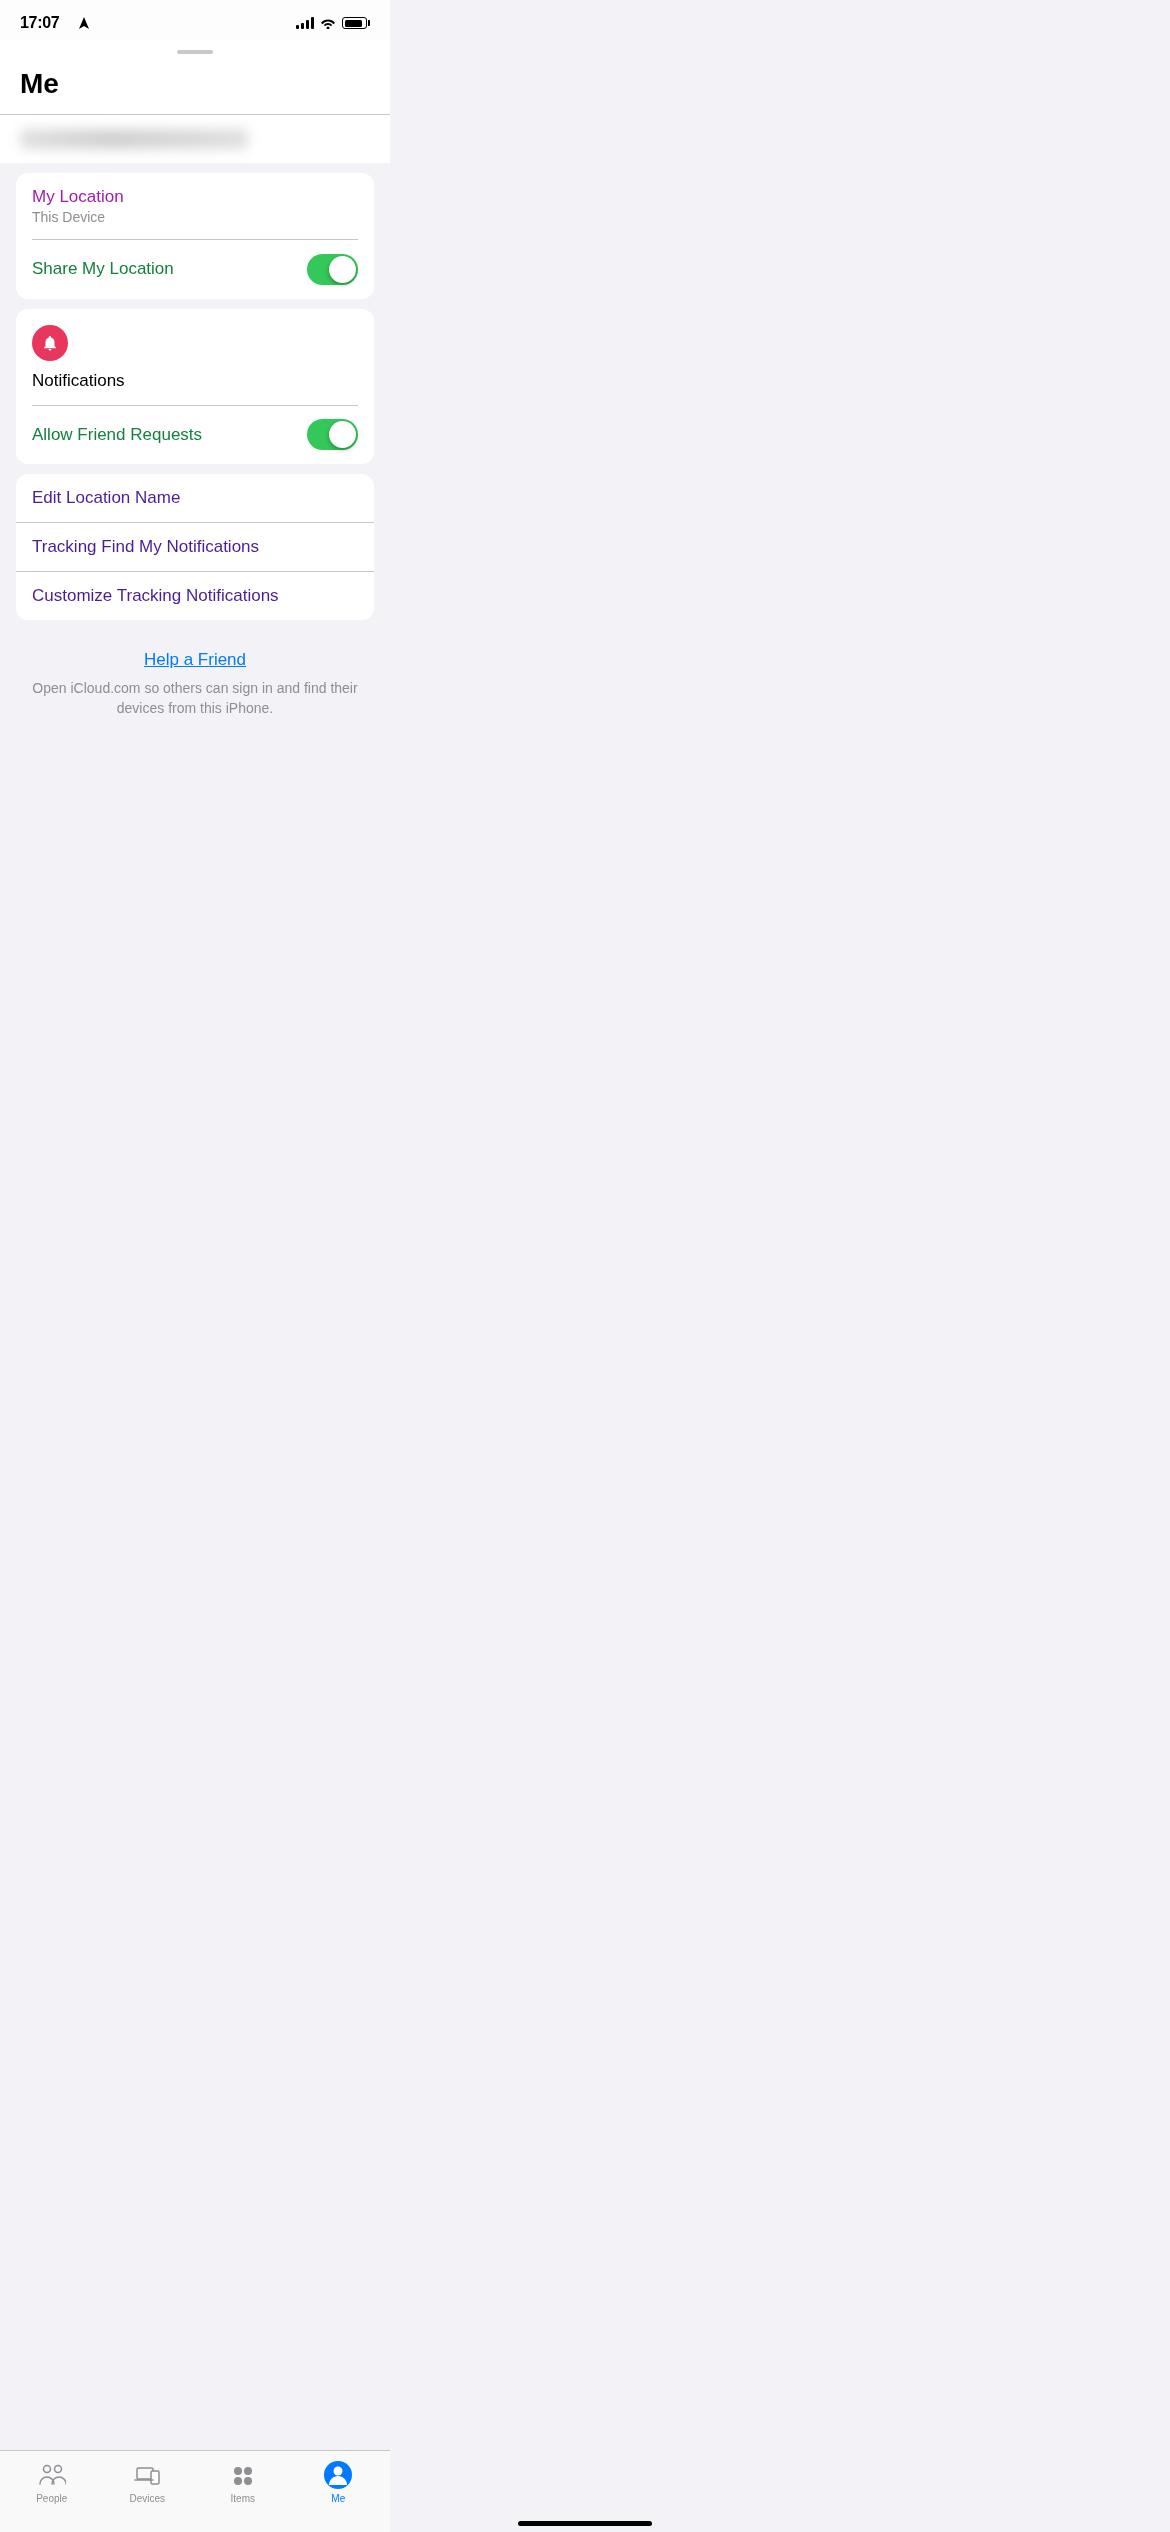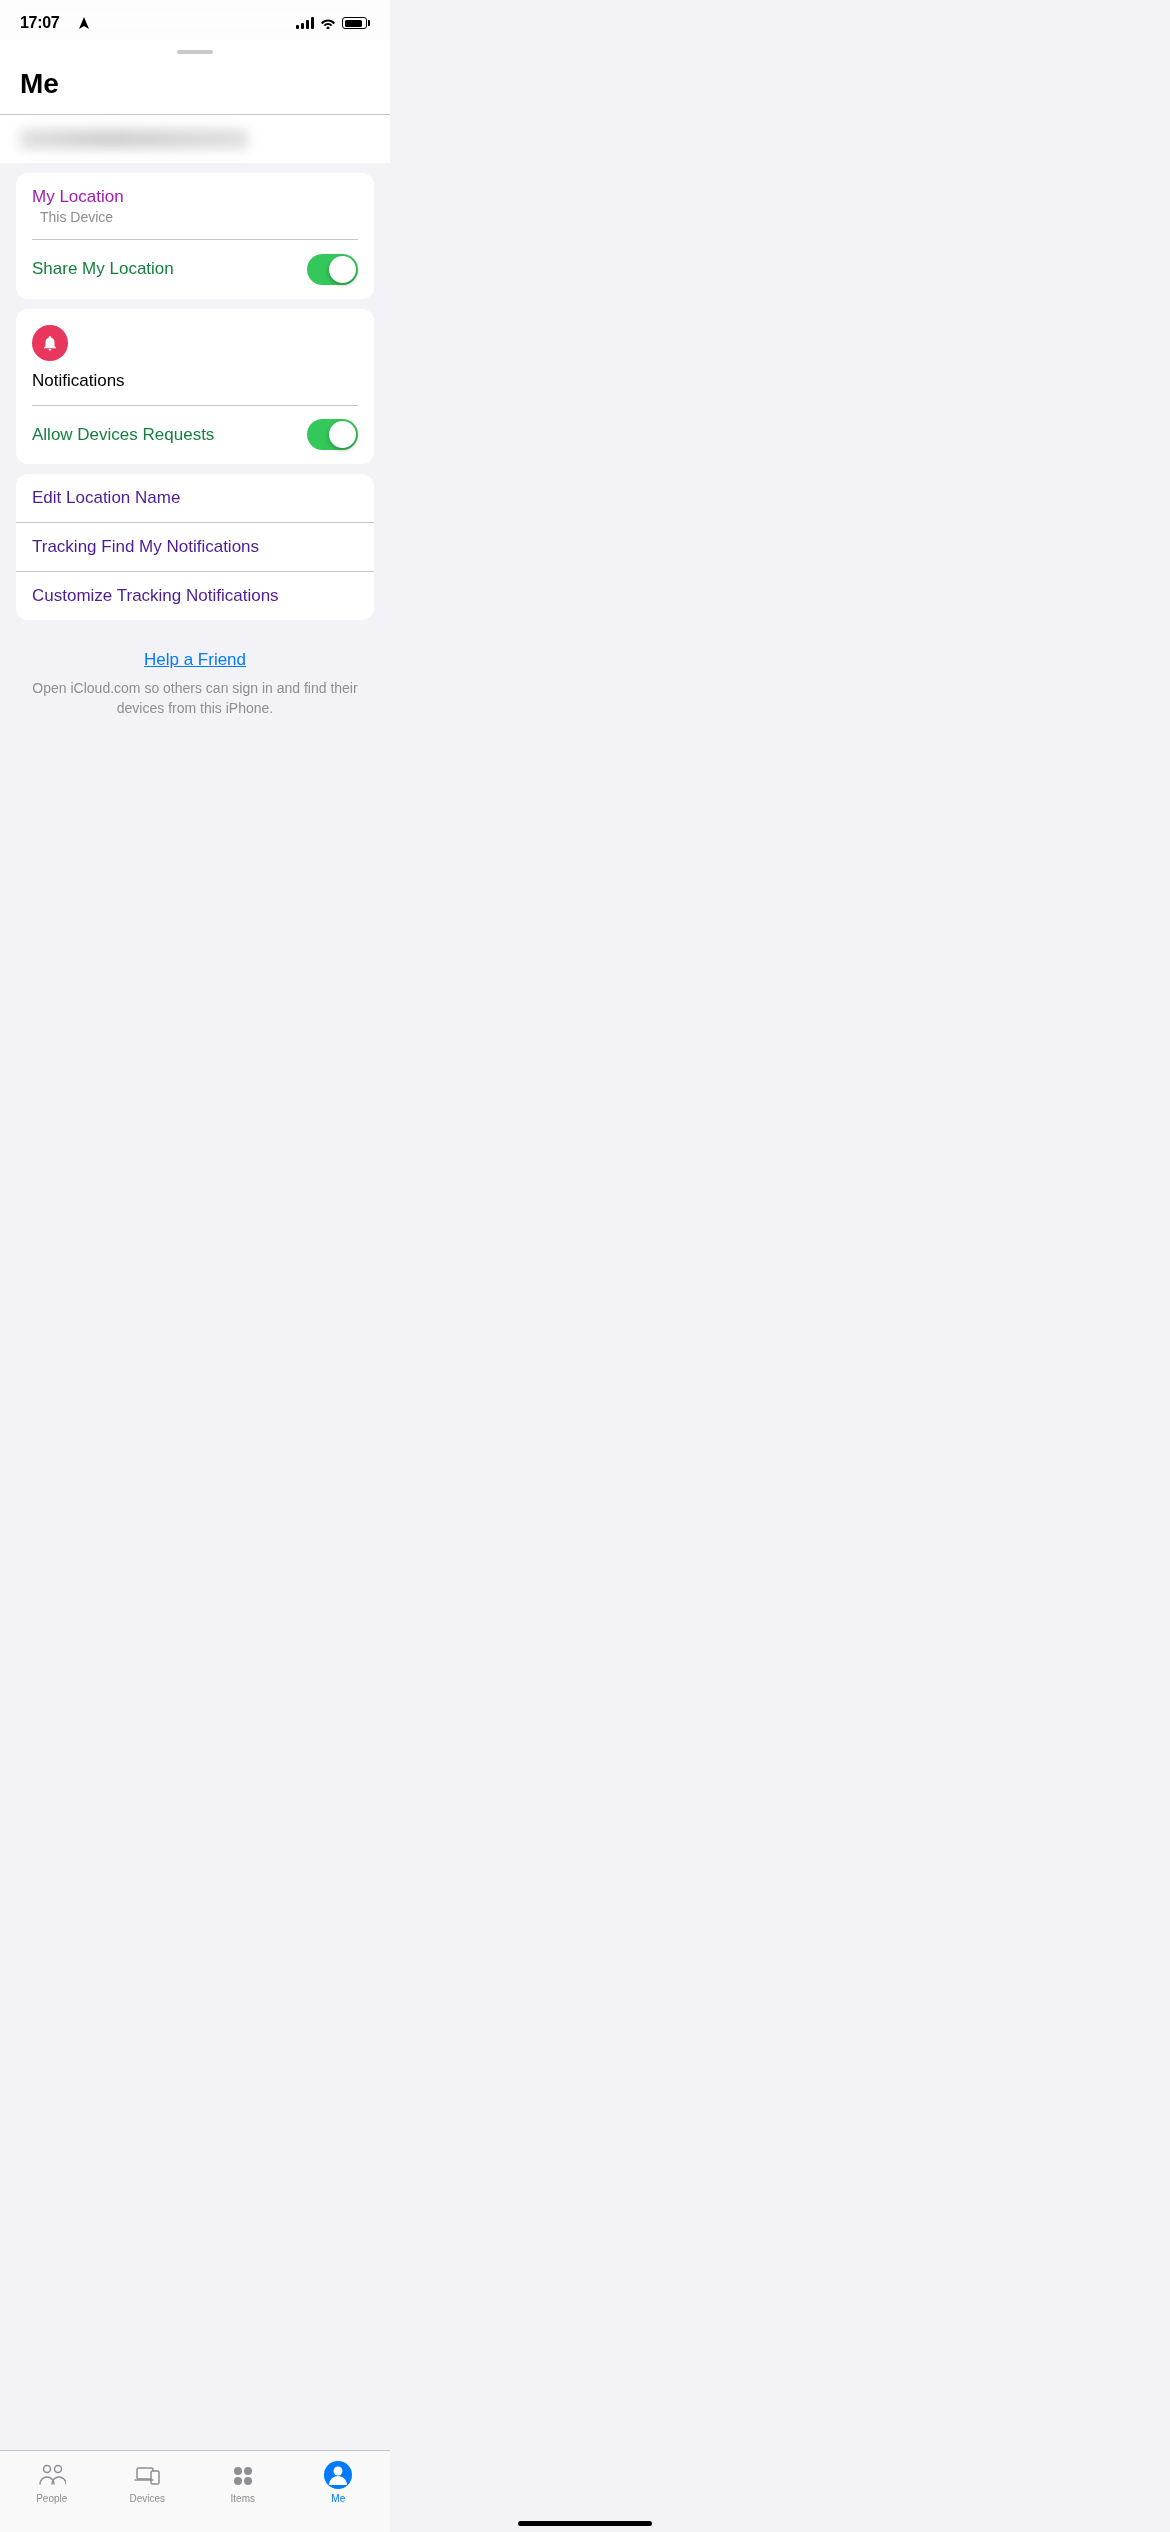--- a/index.html
+++ b/index.html
@@ -119,21 +119,20 @@
     }
     .location-label {
       font-size: 17px;
       font-weight: 500;
       color: #a21caf;
       margin-bottom: 2px;
     }
     .location-sub {
       font-size: 14px;
       color: #8e8e93;
-      margin-left: 8px;
     }
     .divider {
       height: 0.5px;
       background: #c6c6c8;
       margin: 0 16px;
     }
     .toggle-row {
       display: flex;
       justify-content: space-between;
       align-items: center;
@@ -349,21 +348,21 @@
 
   <div class="notif-section">
     <div class="notif-icon-wrap">
       <svg viewBox="0 0 24 24">
         <path d="M12 22c1.1 0 2-.9 2-2h-4c0 1.1.9 2 2 2zm6-6V11c0-3.07-1.63-5.64-4.5-6.32V4c0-.83-.67-1.5-1.5-1.5s-1.5.67-1.5 1.5v.68C7.64 5.36 6 7.92 6 11v5l-2 2v1h16v-1l-2-2z"></path>
       </svg>
     </div>
     <div class="notif-title">Notifications</div>
     <div class="notif-divider"></div>
     <div class="toggle-row" style="padding:0">
-      <span class="toggle-label">Allow Devices Requests</span>
+      <span class="toggle-label">Allow Friend Requests</span>
       <div class="toggle">
         <div class="toggle-thumb"></div>
       </div>
     </div>
   </div>
 
   <div class="actions-card">
     <div class="action-item">
       <span class="action-link">Edit Location Name</span>
     </div>

